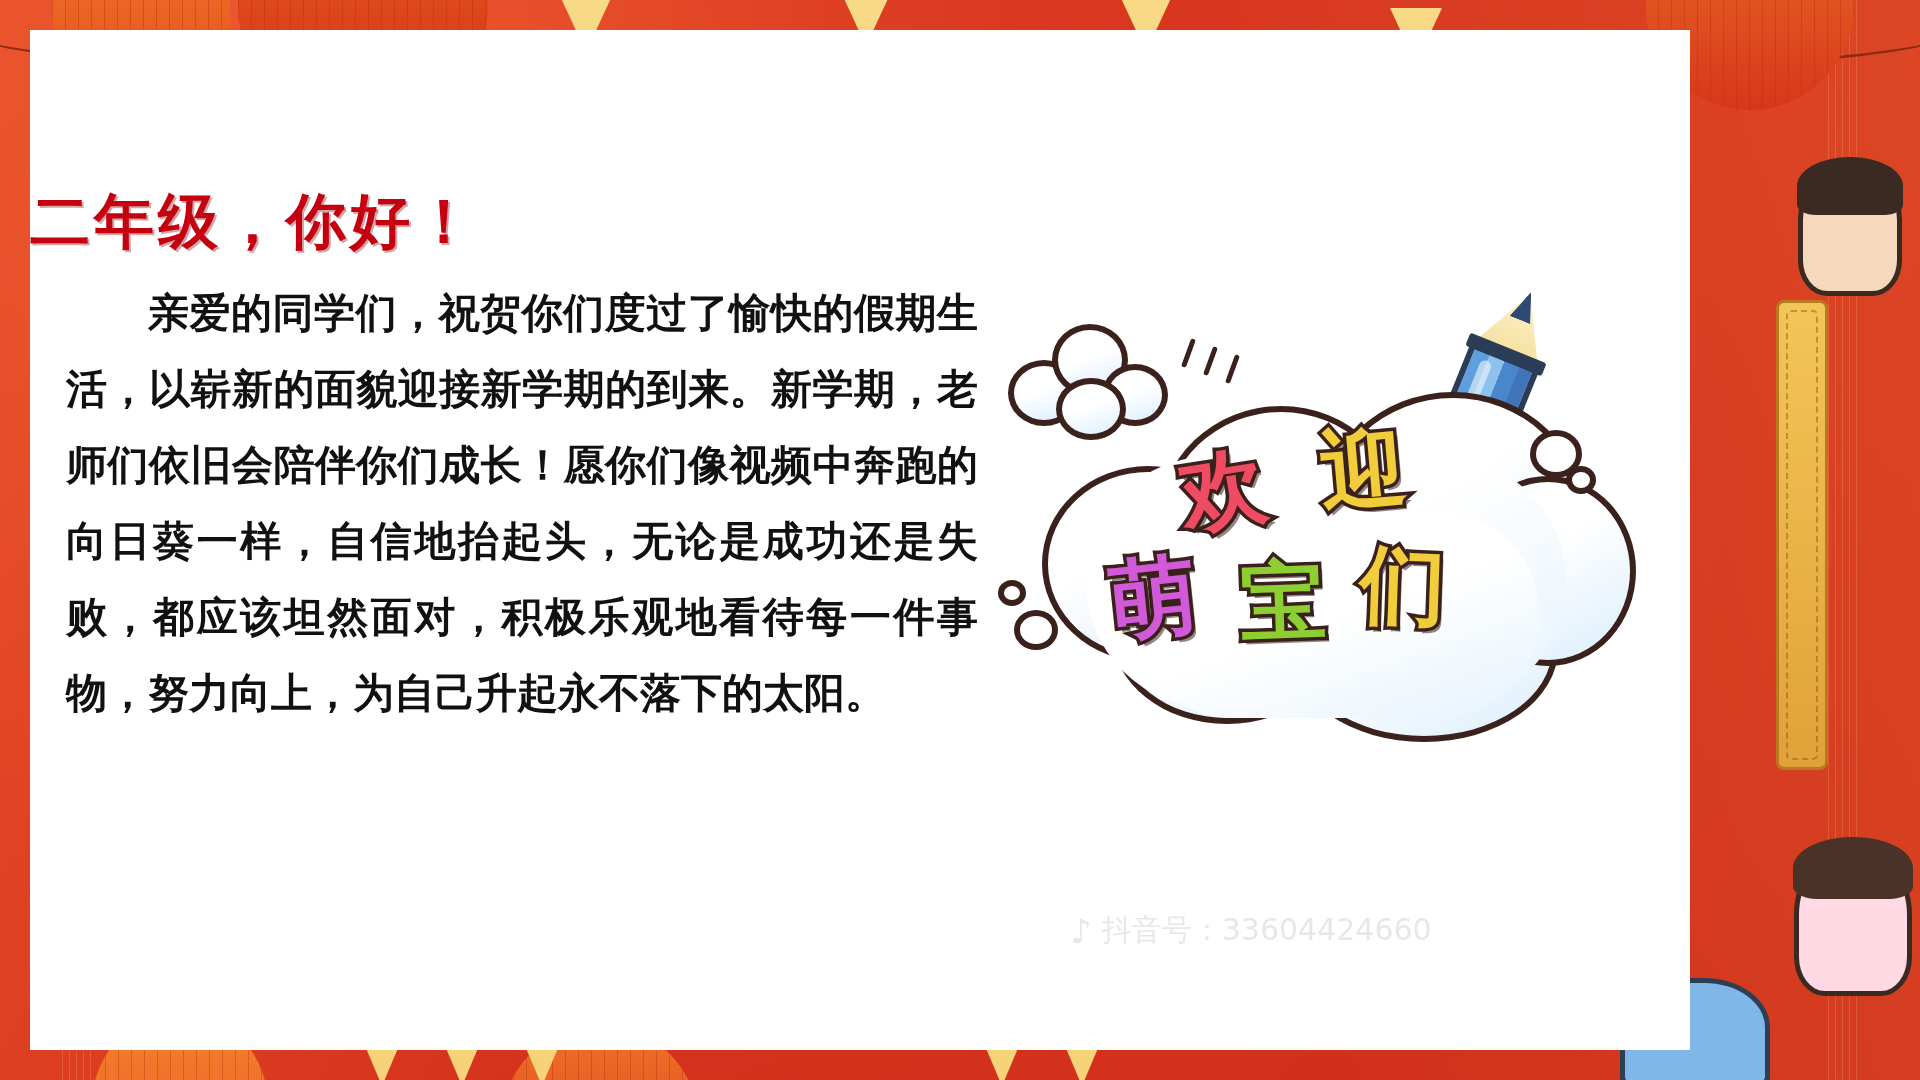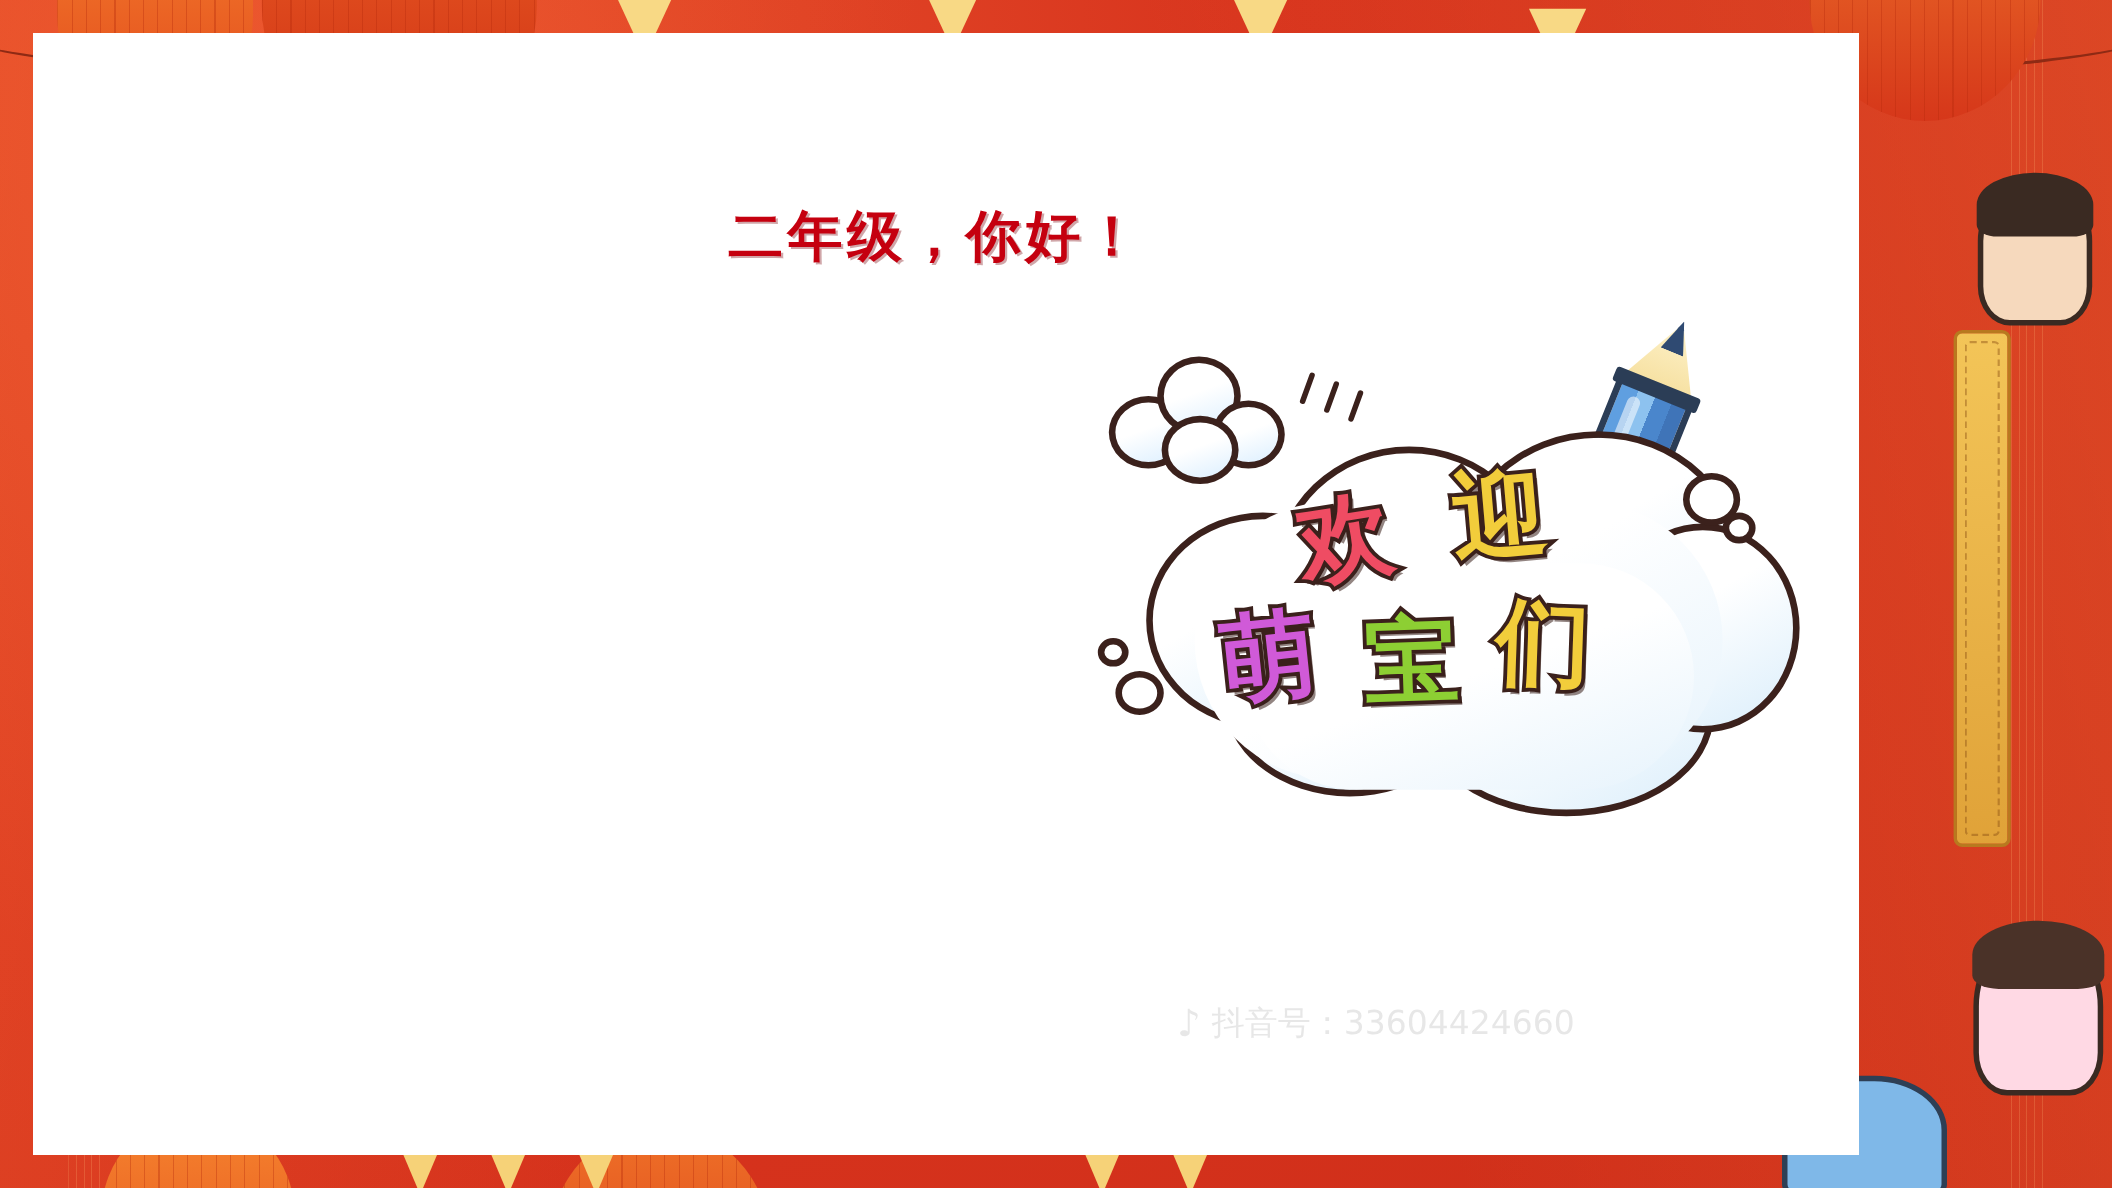--- a/index.html
+++ b/index.html
@@ -101,24 +101,24 @@
     position:absolute; left:30px; top:30px;
     width:1660px; height:1020px;
     background:#ffffff;
     z-index:5;
     overflow:hidden;
   }
 
   
   #title{
     position:absolute; left:0; top:152px; width:1010px;
-    text-align:right;
+    text-align:left;
     font-family:"DejaVu Sans","Liberation Sans",sans-serif;
     font-weight:bold;
-    font-size:50px;
+    font-size:60px;
     letter-spacing:4px;
     color:#c5000f;
     text-shadow:2px 2px 0 rgba(120,0,8,.35);
     white-space:nowrap;
   }
 
   
   #body-copy{
     position:absolute; left:36px; top:245px;
     width:912px;
@@ -300,20 +300,21 @@
   <div class="kid kid-b">
       <span class="hair"></span>
     </div>
   <div class="kid kid-c"></div>
 </div>
 
 <div id="card">
 
   <div id="title">二年级，你好！</div>
 
+  <div id="body-copy">亲爱的同学们，祝贺你们度过了愉快的假期生活，以崭新的面貌迎接新学期的到来。新学期，老师们依旧会陪伴你们成长！愿你们像视频中奔跑的向日葵一样，自信地抬起头，无论是成功还是失败，都应该坦然面对，积极乐观地看待每一件事物，努力向上，为自己升起永不落下的太阳。</div>
 
   <div id="cloud-art">
 
     <div id="pencil">
       <div class="pc-barrel"></div>
       <div class="pc-wood"></div>
       <div class="pc-tip"></div>
       <div class="pc-collar"></div>
       <div class="pc-shine"></div>
     </div>

